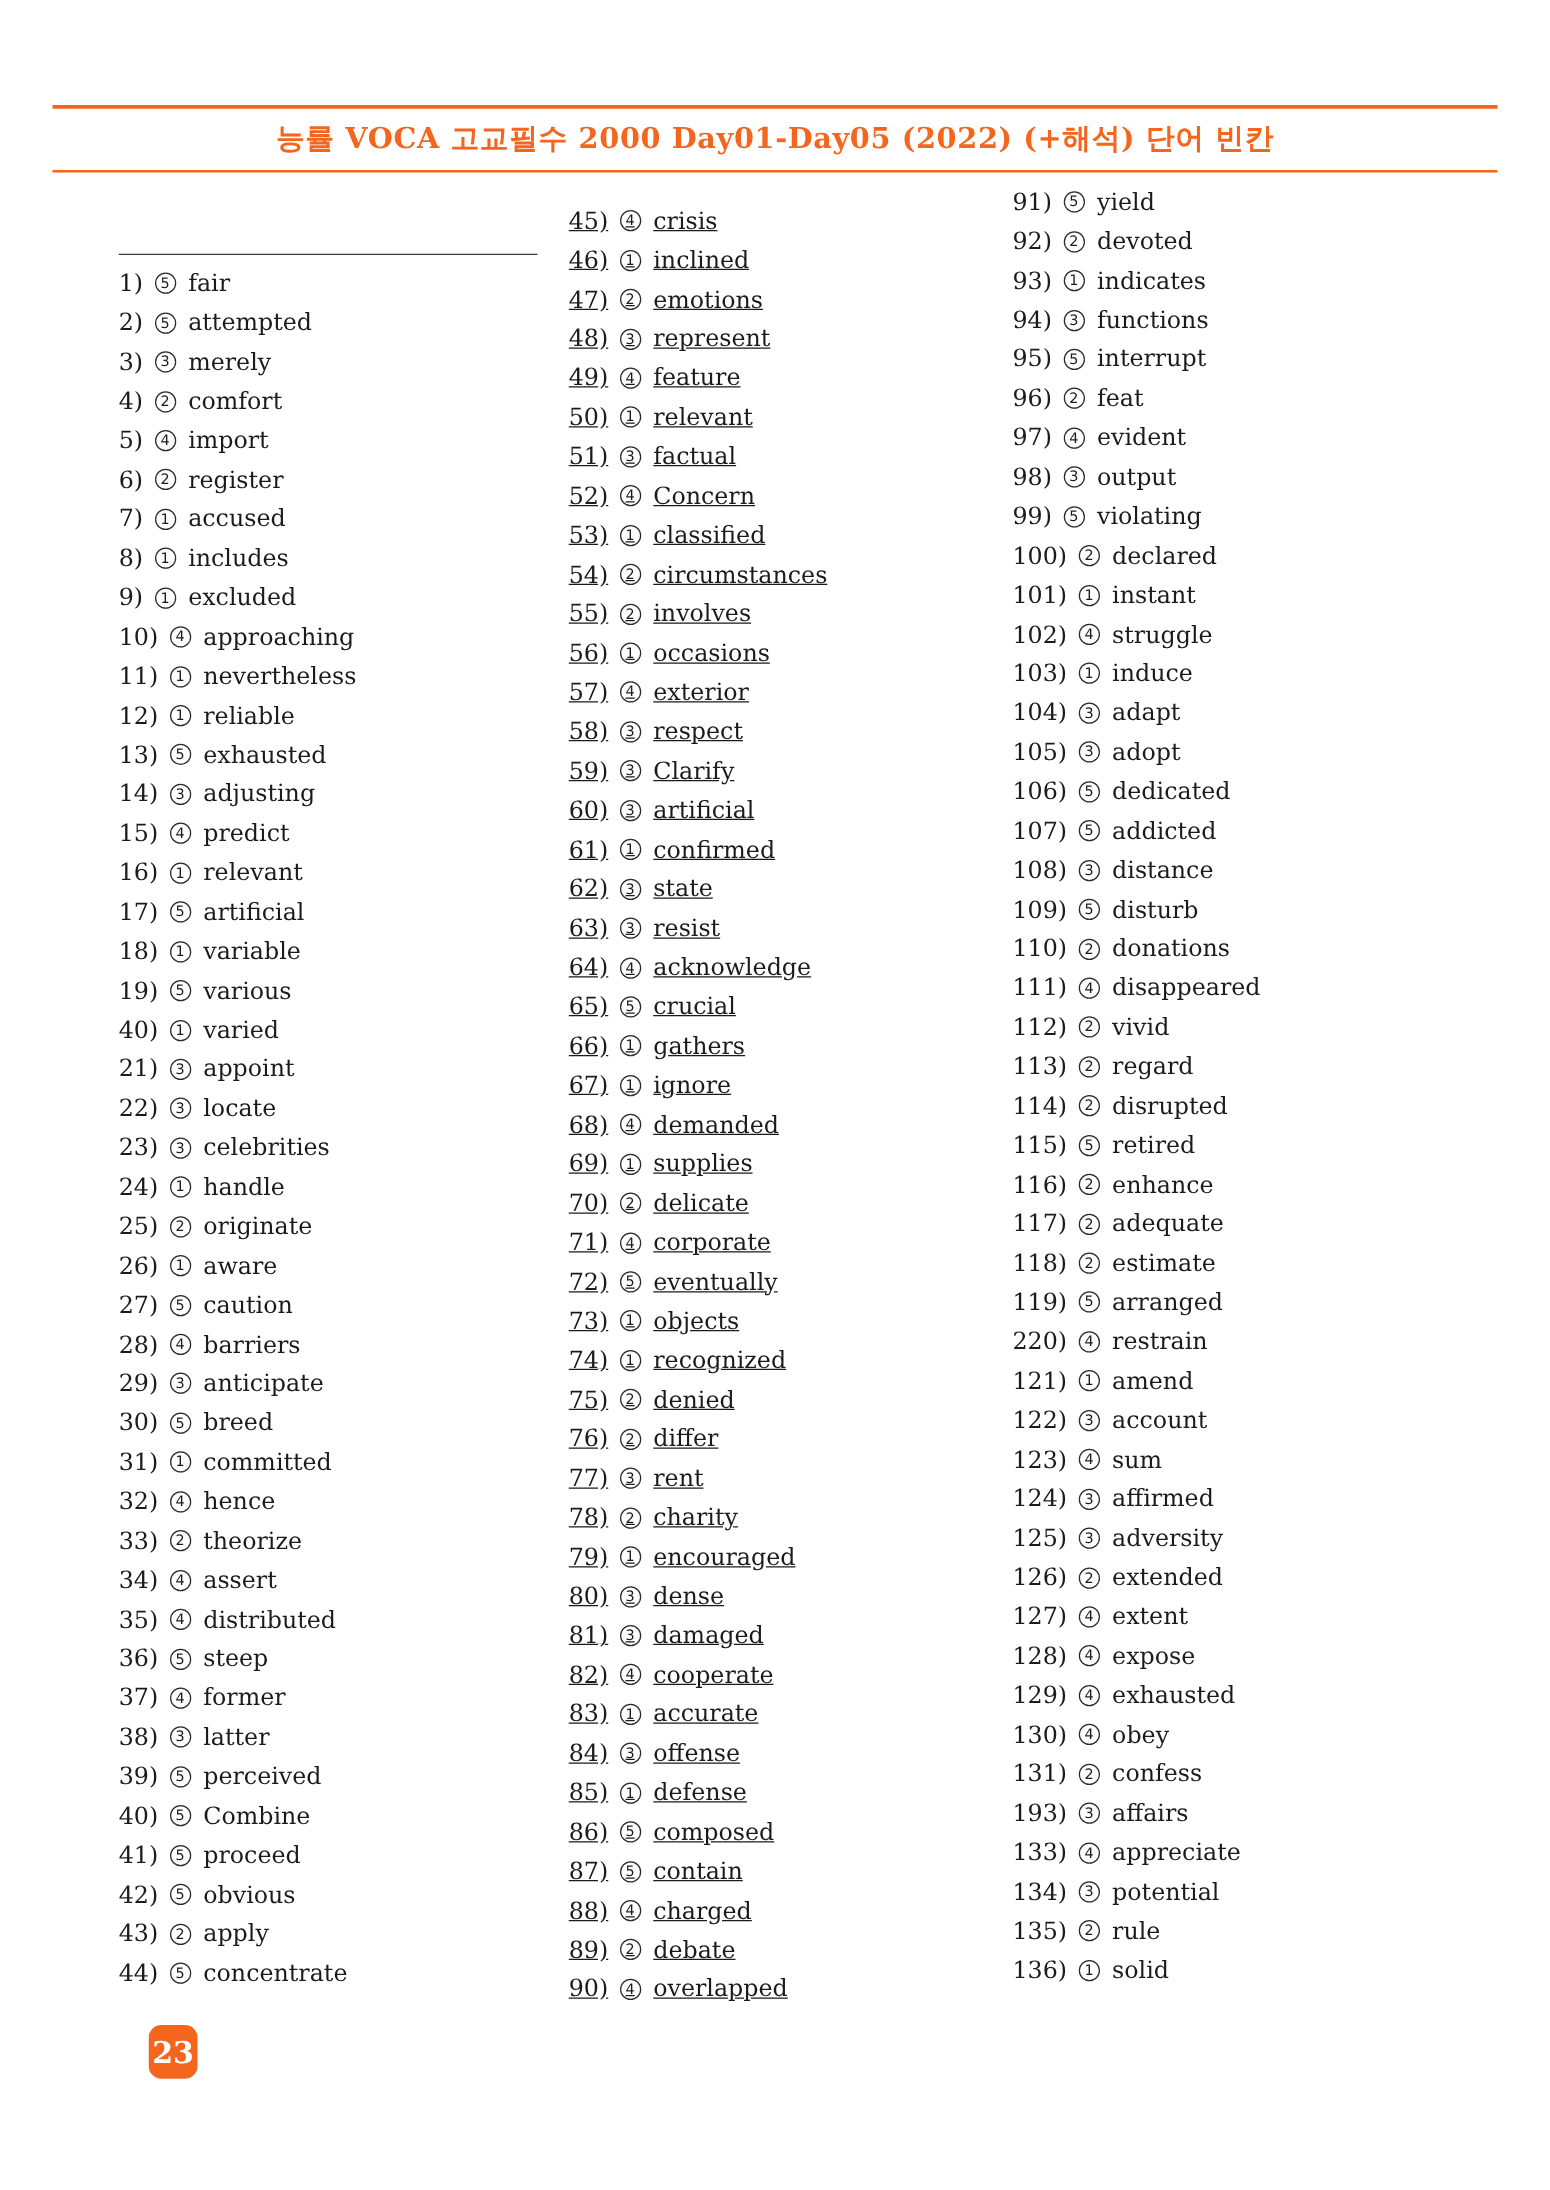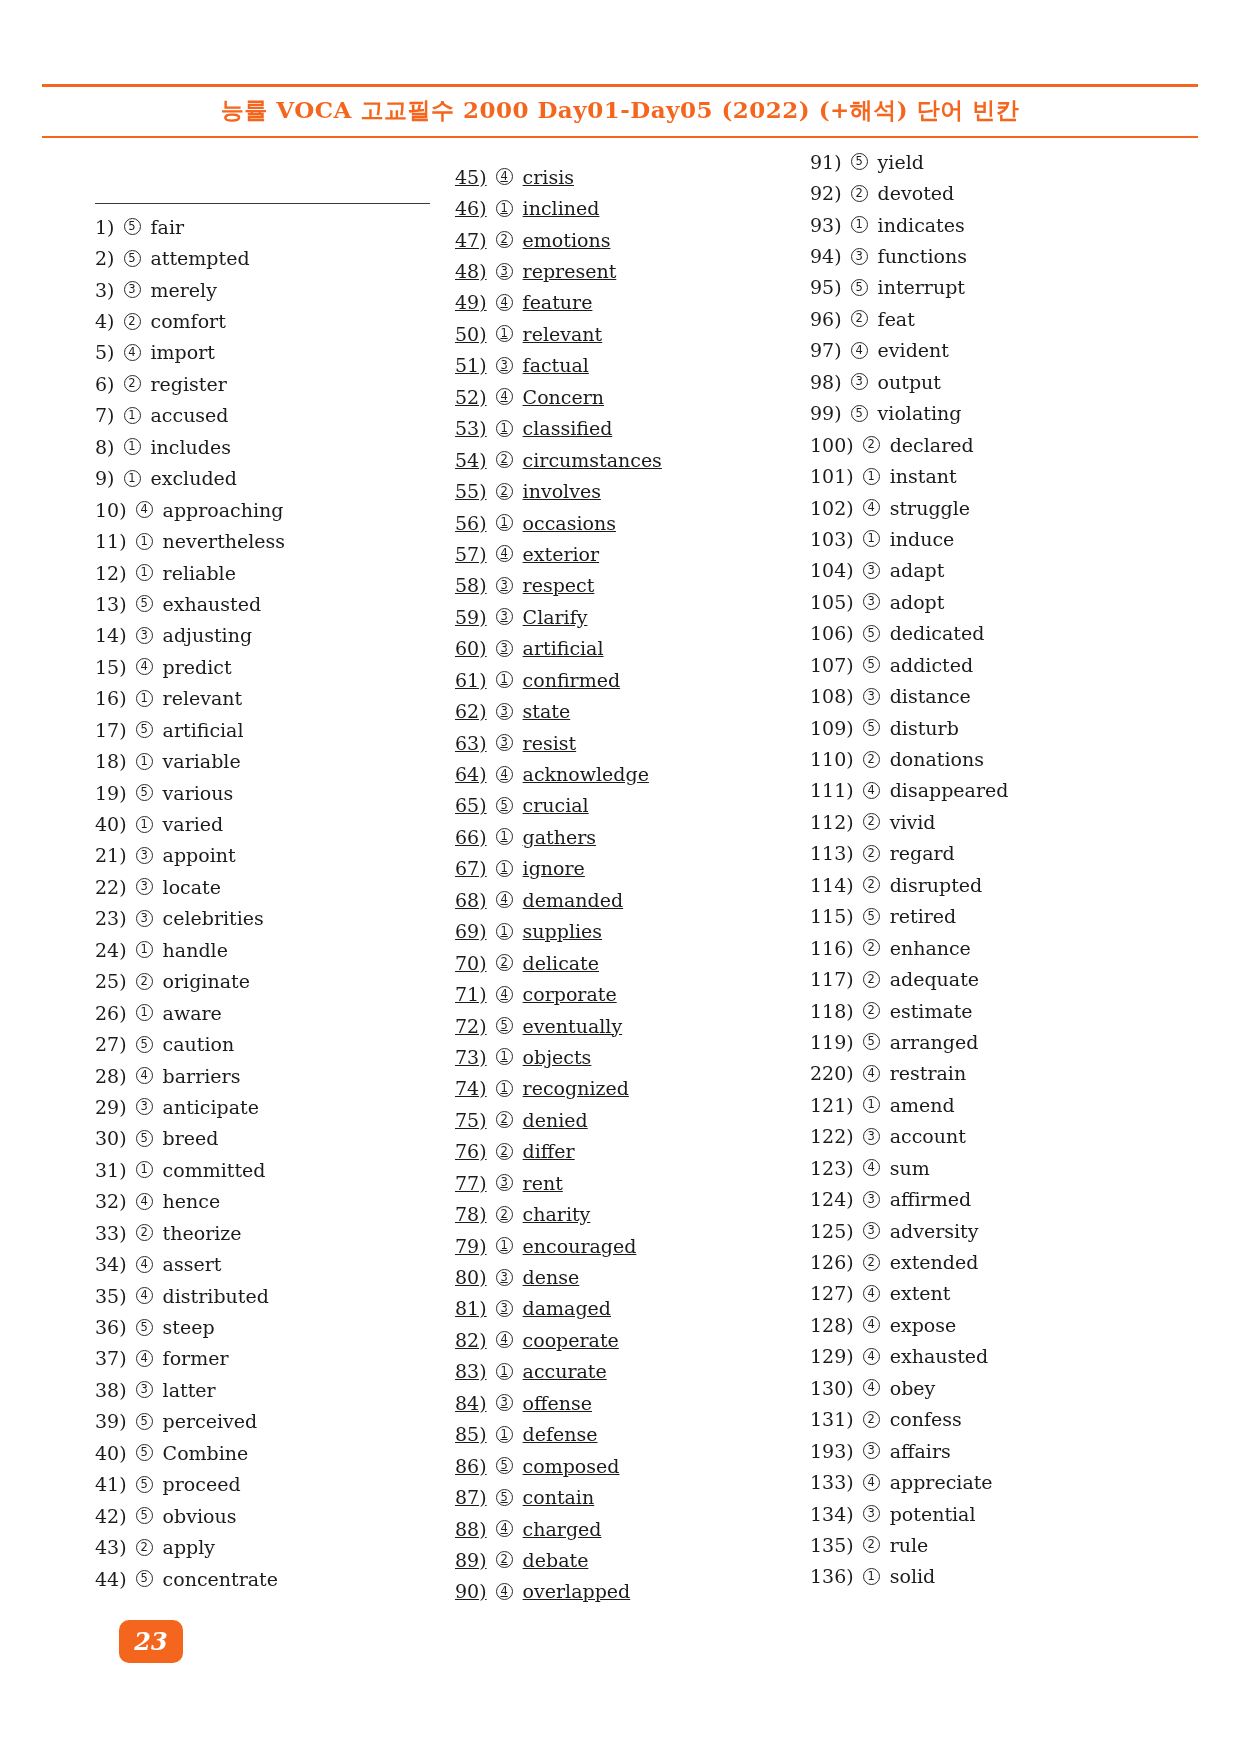--- a/index.html
+++ b/index.html
@@ -22,24 +22,24 @@
   .col-2 { left:810px; top:146px; }
   .row { height:31.45px; display:flex; align-items:center; font-size:19px; white-space:nowrap; }
   .n { margin-right:9px; }
   .c {
     flex:none; width:17px; height:17px; margin-right:10px;
     border:1.2px solid #2a2a2a; border-radius:50%;
     font-family:"DejaVu Sans", sans-serif; font-size:11.5px; line-height:15.5px; text-align:center;
   }
   .w { }
   .badge {
-    position:absolute; left:119px; top:1620px; width:64px; height:43px;
+    position:absolute; left:119px; top:1620px; width:39px; height:43px;
     background:var(--accent); border-radius:10px; color:#ffffff;
     font-size:24px; font-weight:bold;
-    display:flex; align-items:center; justify-content:center;font-style:italic;
+    display:flex; align-items:center; justify-content:center;
   }
 </style>
 </head>
 <body>
 
 <div class="page">
   <div class="rule-top"></div>
   <div class="title">능률 VOCA 고교필수 2000 Day01-Day05 (2022) (+해석) 단어 빈칸</div>
   <div class="rule-bottom"></div>
 

